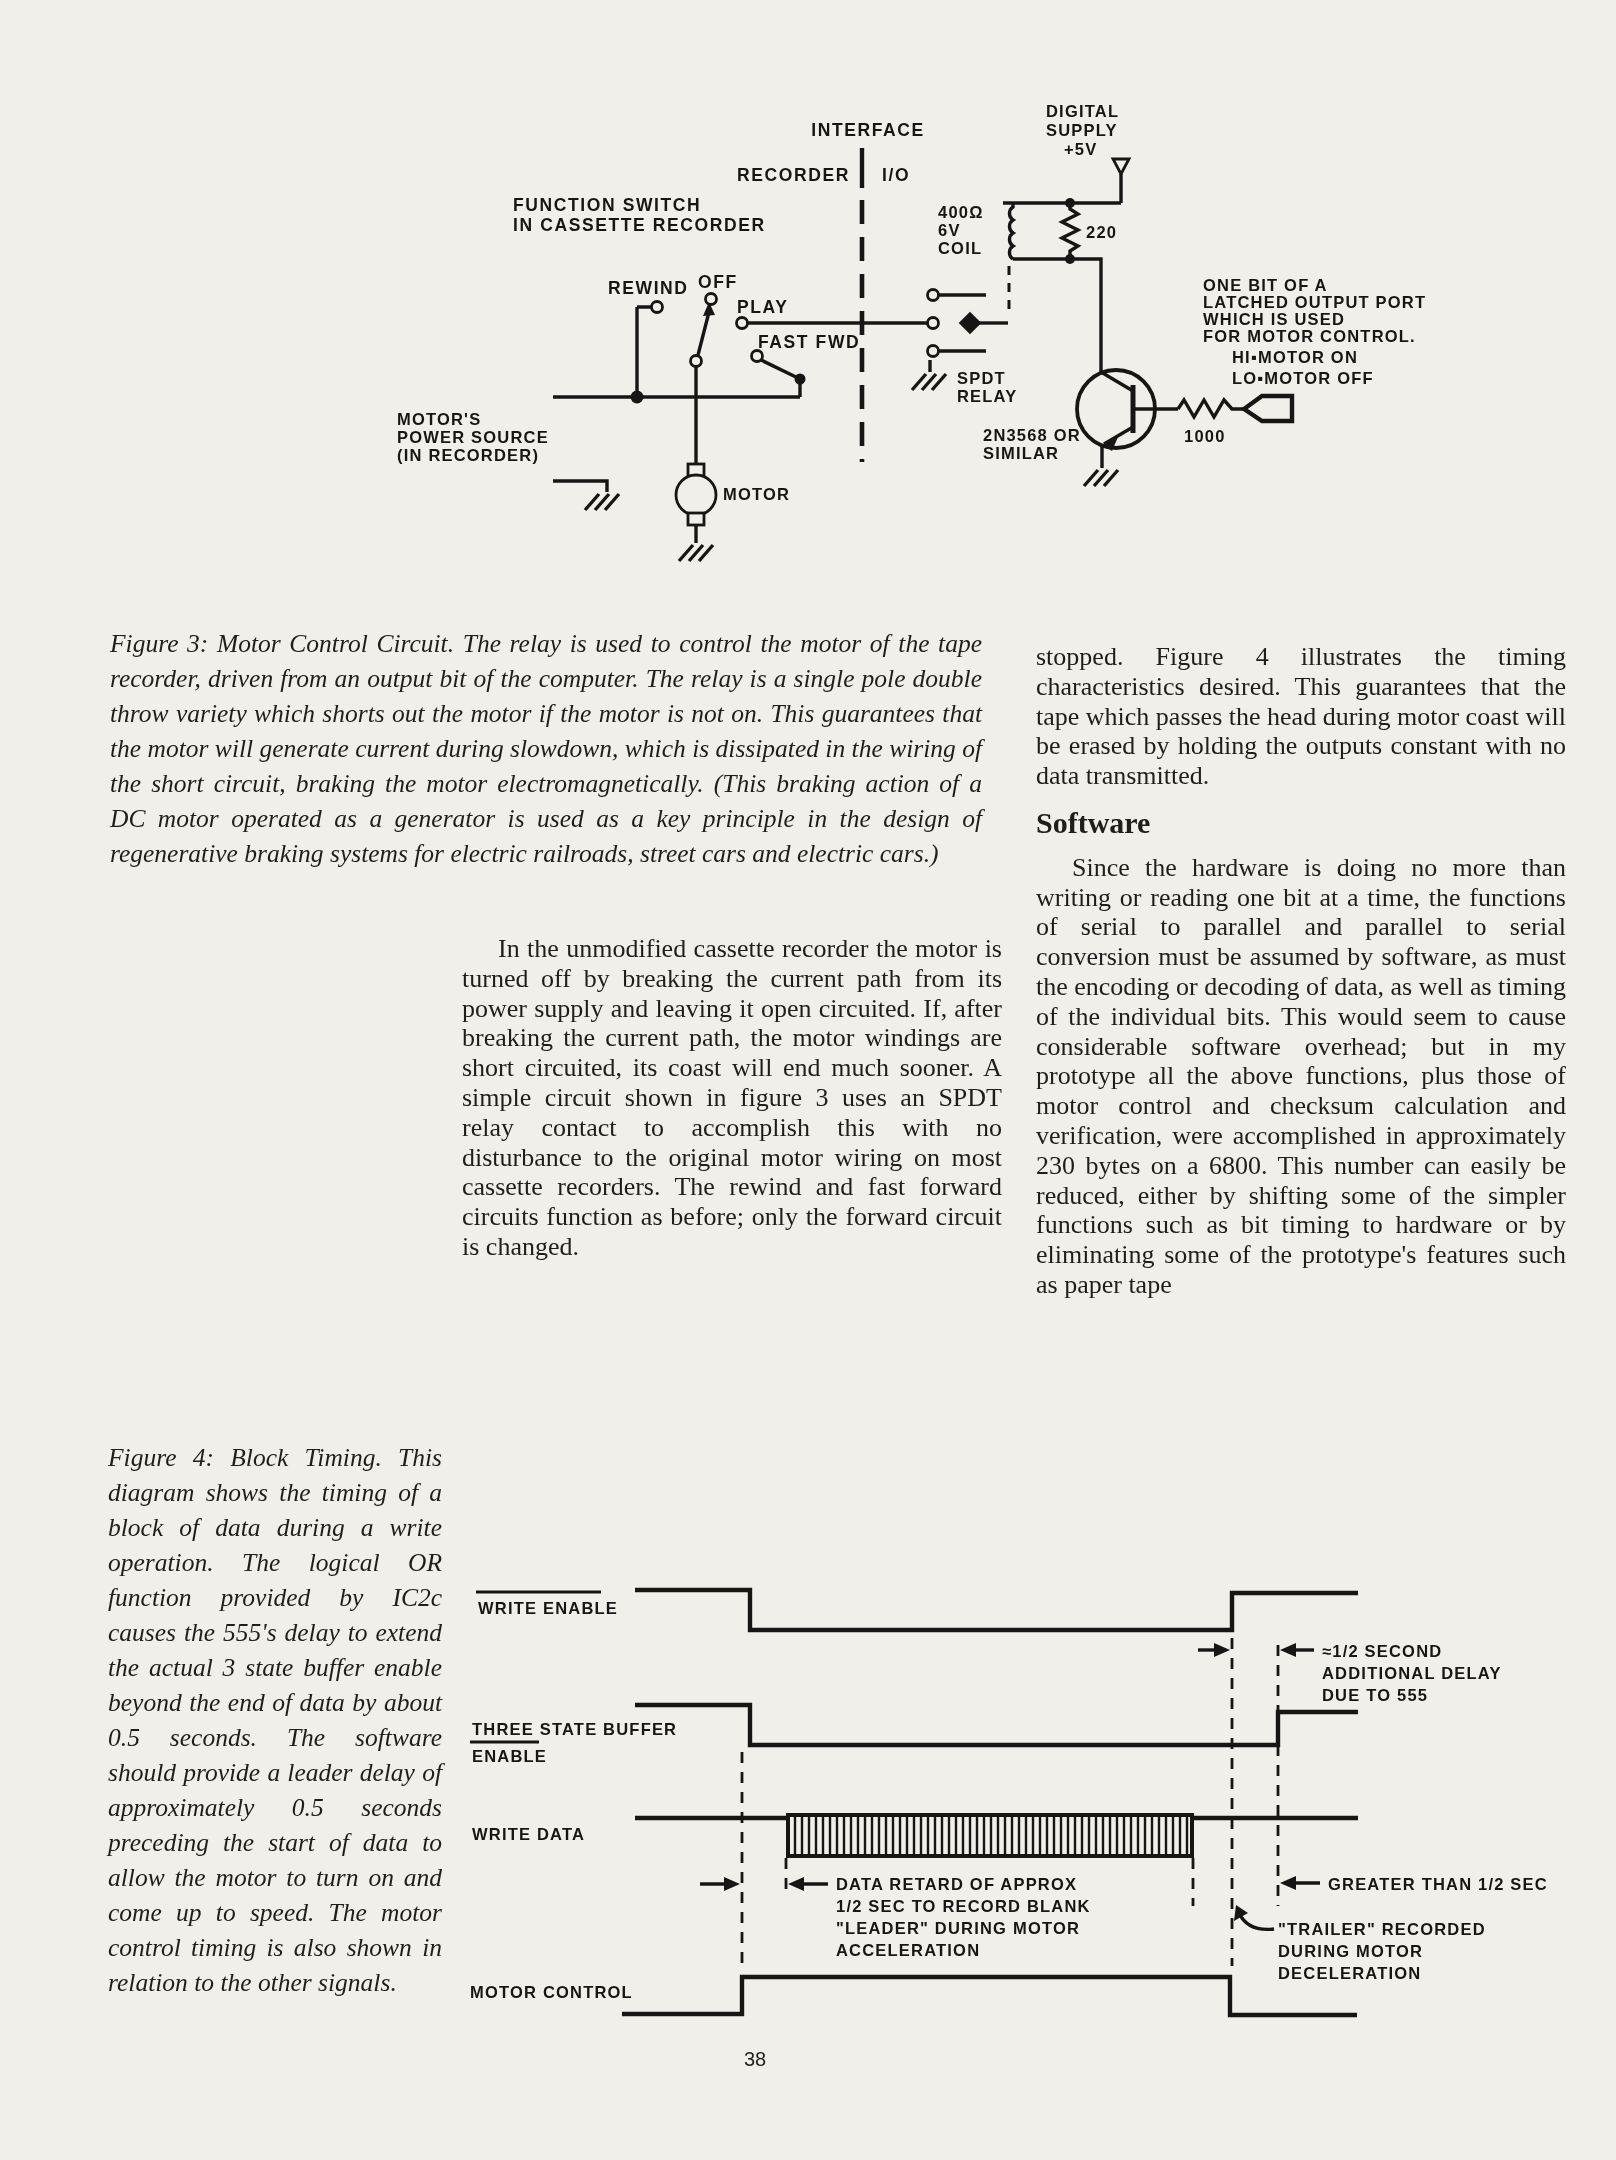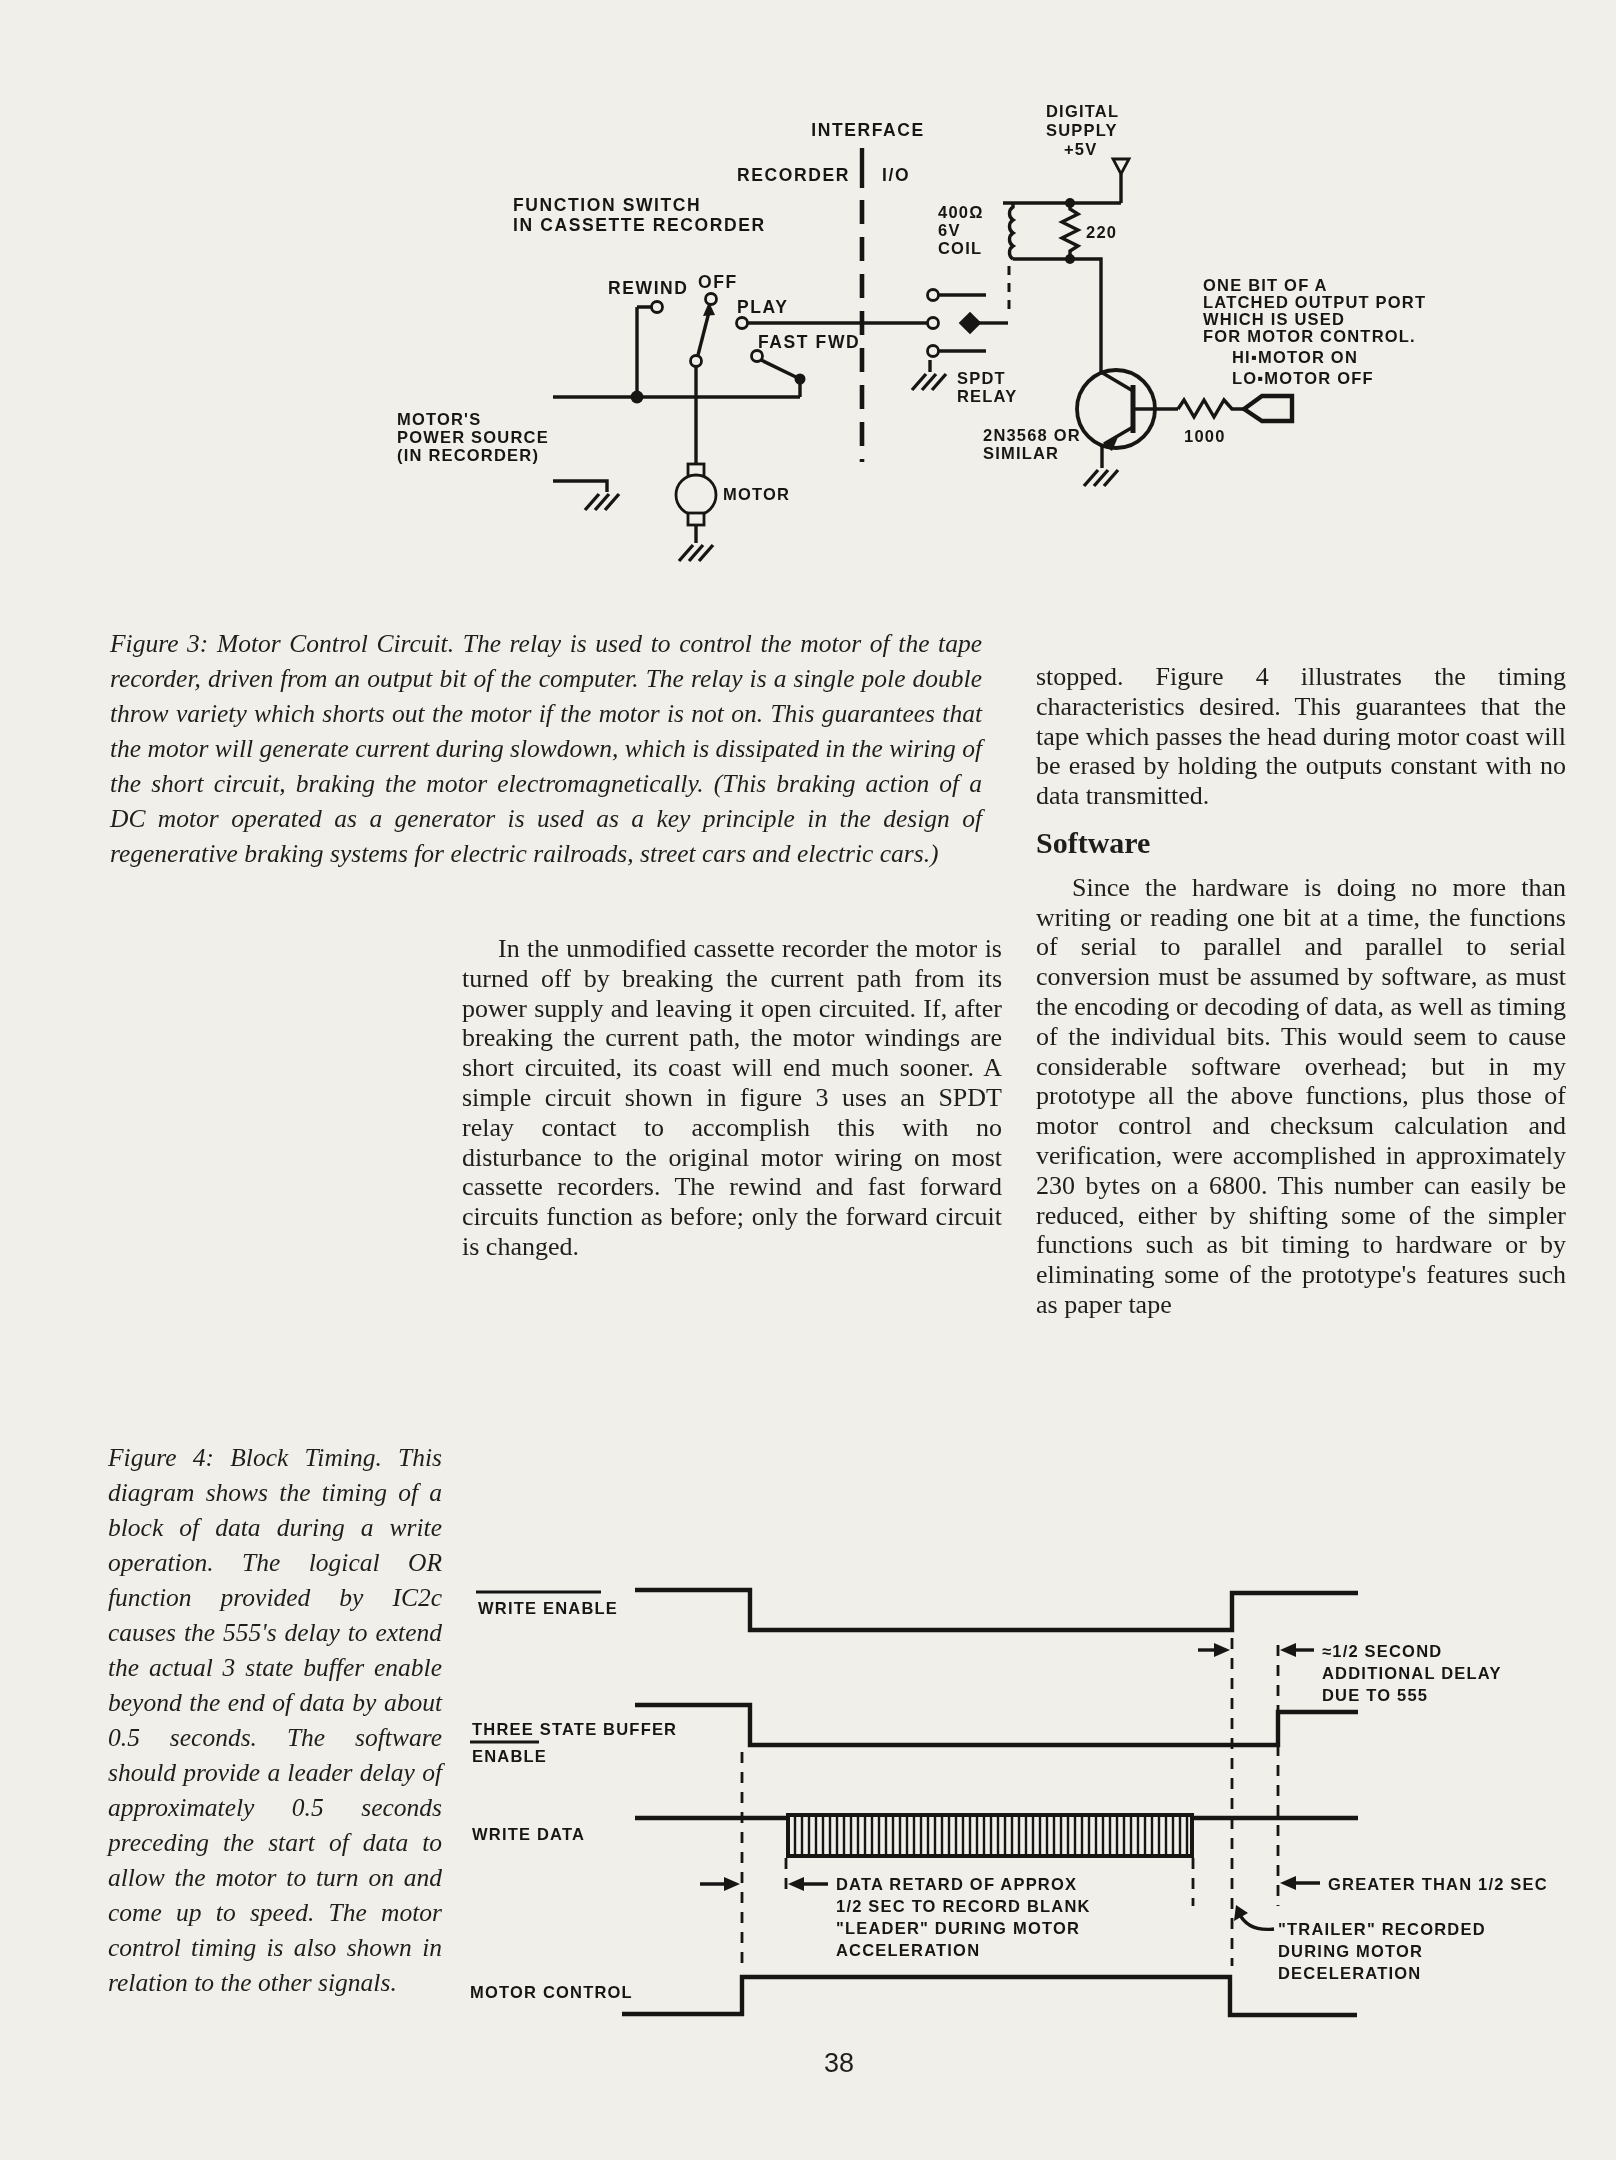--- a/index.html
+++ b/index.html
@@ -16,22 +16,22 @@
   .dashline{stroke:#181614;stroke-width:4.6;fill:none;stroke-dasharray:24 13;}
   .mechdash{stroke:#181614;stroke-width:3;fill:none;stroke-dasharray:9 8;}
   .tdash{stroke:#181614;stroke-width:2.8;fill:none;stroke-dasharray:11 9;}
   .arrowhead{fill:#181614;stroke:none;}
   .caption{position:absolute;font-style:italic;font-size:25.5px;line-height:35px;
            text-align:justify;color:#201e1c;}
   .bodycol{position:absolute;font-size:26px;line-height:29.8px;text-align:justify;color:#201e1c;}
   .bodycol p{margin:0;}
   .bodycol p.indent{text-indent:36px;}
   .bodycol h3{font-size:30px;margin:17px 0 15px 0;font-weight:bold;}
-  .pagenum{position:absolute;left:744px;top:2048px;width:110px;text-align:right;
-           font-size:27px;color:#201e1c;font-family:"Liberation Sans", sans-serif;}
+  .pagenum{position:absolute;left:744px;top:2048px;width:110px;text-align:left;
+           font-size:20px;color:#201e1c;font-family:"Liberation Sans", sans-serif;}
 </style>
 </head>
 <body>
 
 <div class="page">
 
   <svg style="top:0;" width="1616" height="575" viewBox="0 0 1616 575">
     <defs>
       <g id="gnd">
         <path class="wire" d="M2 16 L16 0 M-8 16 L6 0 M-18 16 L-4 0"></path>
@@ -141,21 +141,21 @@
       <text class="schem-s" x="1184" y="442">1000</text>
     </g>
   </svg>
 
   <div class="caption" style="left:110px;top:626px;width:872px;">Figure 3: Motor Control Circuit. The relay is used to control the motor of the tape recorder, driven from an output bit of the computer. The relay is a single pole double throw variety which shorts out the motor if the motor is not on. This guarantees that the motor will generate current during slowdown, which is dissipated in the wiring of the short circuit, braking the motor electromagnetically. (This braking action of a DC motor operated as a generator is used as a key principle in the design of regenerative braking systems for electric railroads, street cars and electric cars.)</div>
 
   <div class="bodycol" style="left:462px;top:934px;width:540px;">
     <p class="indent">In the unmodified cassette recorder the motor is turned off by breaking the current path from its power supply and leaving it open circuited. If, after breaking the current path, the motor windings are short circuited, its coast will end much sooner. A simple circuit shown in figure 3 uses an SPDT relay contact to accomplish this with no disturbance to the original motor wiring on most cassette recorders. The rewind and fast forward circuits function as before; only the forward circuit is changed.</p>
   </div>
 
-  <div class="bodycol" style="left:1036px;top:642px;width:530px;margin-top:20px;">
+  <div class="bodycol" style="left:1036px;top:642px;width:530px;">
     <p>stopped. Figure 4 illustrates the timing characteristics desired. This guarantees that the tape which passes the head during motor coast will be erased by holding the outputs constant with no data transmitted.</p>
     <h3>Software</h3>
     <p class="indent">Since the hardware is doing no more than writing or reading one bit at a time, the functions of serial to parallel and parallel to serial conversion must be assumed by software, as must the encoding or decoding of data, as well as timing of the individual bits. This would seem to cause considerable software overhead; but in my prototype all the above functions, plus those of motor control and checksum calculation and verification, were accomplished in approximately 230 bytes on a 6800. This number can easily be reduced, either by shifting some of the simpler functions such as bit timing to hardware or by eliminating some of the prototype's features such as paper tape</p>
   </div>
 
   <div class="caption" style="left:108px;top:1440px;width:334px;">Figure 4: Block Timing. This diagram shows the timing of a block of data during a write operation. The logical OR function provided by IC2c causes the 555's delay to extend the actual 3 state buffer enable beyond the end of data by about 0.5 seconds. The software should provide a leader delay of approximately 0.5 seconds preceding the start of data to allow the motor to turn on and come up to speed. The motor control timing is also shown in relation to the other signals.</div>
 
   <svg style="top:1560px;" width="1616" height="480" viewBox="0 1560 1616 480">
 
     <g>

